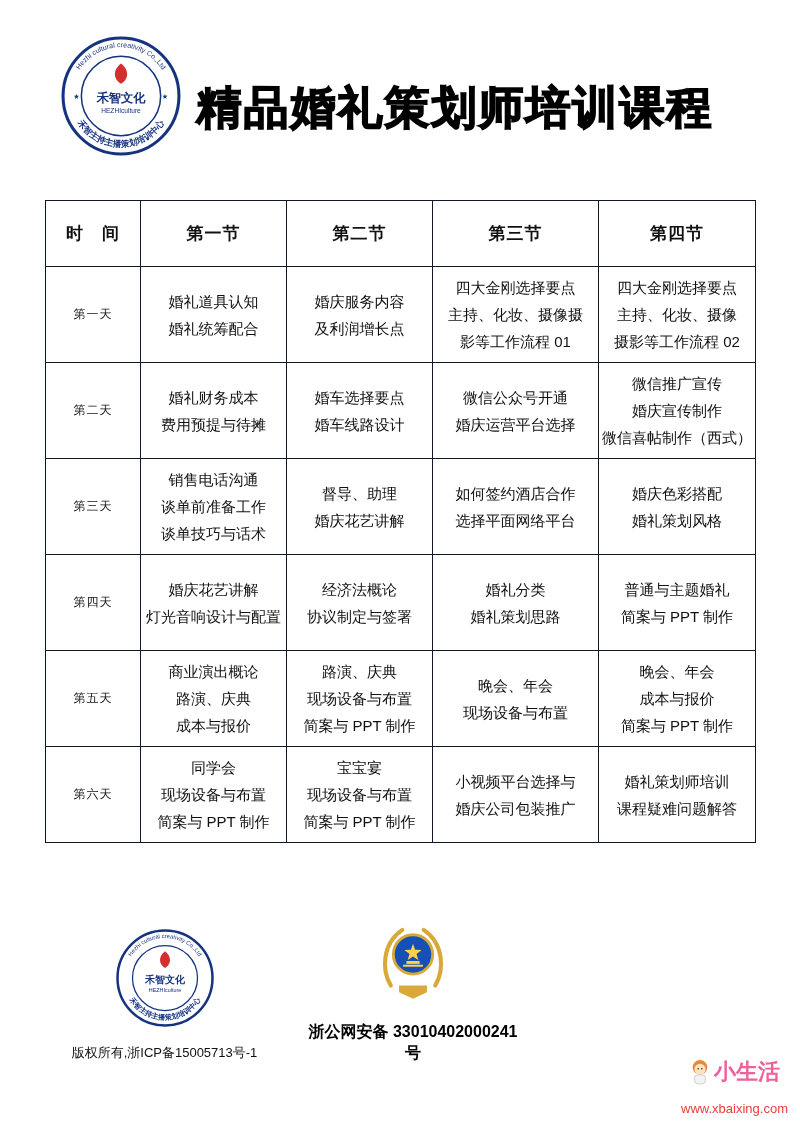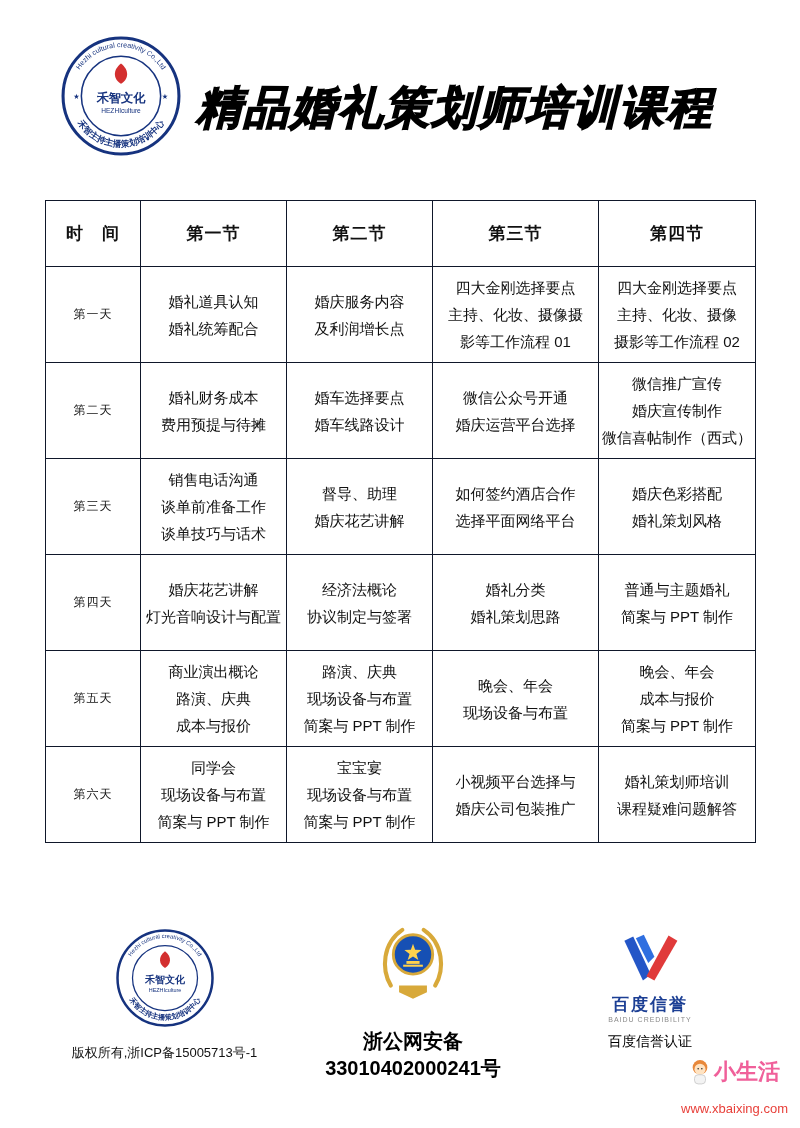--- a/index.html
+++ b/index.html
@@ -4,38 +4,38 @@
 <style>
   * { margin:0; padding:0; box-sizing:border-box; }
   html,body { background:#ffffff; }
   body { font-family:"Liberation Sans", sans-serif; }
   .page { position:relative; width:800px; height:1128px; background:#fff; overflow:hidden; margin:0 auto; }
 
   
   .header-logo { position:absolute; left:60px; top:35px; width:122px; height:122px; }
   .page-title { position:absolute; left:185px; top:78px; width:540px; text-align:center;
                 font-family:"Liberation Serif", serif; font-weight:900; font-size:45px;
-                color:#000; letter-spacing:2px;font-style:italic; -webkit-text-stroke:1.5px #000; }
+                color:#000; letter-spacing:2px; -webkit-text-stroke:1.5px #000; }
 
   
   .course-table { position:absolute; left:45px; top:200px; width:710px;
                   border-collapse:collapse; table-layout:fixed; }
   .course-table th, .course-table td { border:1px solid #0f172a; text-align:center;
                   vertical-align:middle; color:#111; background:#fff; }
   .course-table th { height:66px; font-size:17px; font-weight:bold; letter-spacing:1px; }
   .course-table td { height:96px; font-size:15px; line-height:1.8; white-space:pre-line; }
   .course-table td.day { font-size:12px; letter-spacing:1px; }
 
   
   .footer-block { position:absolute; text-align:center; }
   .f-left   { left:62px;  top:928px; width:205px; }
   .f-center { left:308px; top:920px; width:210px; }
   .f-right  { left:580px; top:932px; width:140px; }
   .f-left .copyright { margin-top:12px; font-size:13px; color:#111; }
-  .f-center .police-text { margin-top:22px; font-size:20px; font-weight:bold; color:#000; }
+  .f-center .police-text { margin-top:16px; font-size:16px; font-weight:bold; color:#000; }
   .baidu-cn { margin-top:4px; font-size:17px; font-weight:bold; color:#1c3f94; letter-spacing:2px; }
   .baidu-en { font-size:7px; color:#8a8a8a; letter-spacing:1px; }
   .baidu-cert { margin-top:10px; font-size:14px; color:#000; }
 
   
   .watermark { position:absolute; right:12px; bottom:12px; }
   .wm-row { display:flex; align-items:center; gap:3px; justify-content:center; }
   .wm-name { font-size:22px; font-weight:bold; color:#f0609a; text-shadow:0 0 2px #fff; }
   .wm-url { font-size:13px; color:#e8403a; text-align:right; margin-top:14px; }
 </style>
@@ -191,30 +191,20 @@
       <path d="M72,80 C84,60 82,28 58,12" fill="none" stroke="#d8a93a" stroke-width="5" stroke-linecap="round"></path>
       <circle cx="45" cy="42" r="24" fill="#1650b4" stroke="#d8a93a" stroke-width="3.5"></circle>
       <polygon points="45,29 47.6,36.4 55.5,36.6 49.2,41.4 51.5,48.9 45,44.4 38.5,48.9 40.8,41.4 34.5,36.6 42.4,36.4" fill="#ffd24d"></polygon>
       <rect x="37" y="50" width="16" height="3.5" fill="#ffd24d"></rect>
       <rect x="33" y="54.5" width="24" height="2.5" fill="#ffd24d"></rect>
       <path d="M28,80 L62,80 L62,88 L45,96 L28,88 Z" fill="#d8a93a"></path>
     </svg>
     <div class="police-text">浙公网安备 33010402000241号</div>
   </div>
 
-  <div class="footer-block f-right">
-    <svg viewBox="0 0 70 60" width="62" height="53">
-      <path d="M6,10 L16,5 L36,48 L27,55 Z" fill="#2456c7"></path>
-      <path d="M19,7 L28,3 L40,28 L33,35 Z" fill="#2f6fe0"></path>
-      <path d="M56,4 L66,10 L40,55 L31,50 Z" fill="#e03a3a"></path>
-    </svg>
-    <div class="baidu-cn">百度信誉</div>
-    <div class="baidu-en">BAIDU CREDIBILITY</div>
-    <div class="baidu-cert">百度信誉认证</div>
-  </div>
 
   <div class="watermark">
     <div class="wm-row">
       <svg viewBox="0 0 24 28" width="22" height="26">
         <circle cx="12" cy="9" r="8" fill="#e8883a"></circle>
         <circle cx="12" cy="11" r="6" fill="#ffe3c2"></circle>
         <circle cx="10" cy="10.5" r="0.9" fill="#333"></circle>
         <circle cx="14" cy="10.5" r="0.9" fill="#333"></circle>
         <rect x="6" y="17" width="12" height="10" rx="4" fill="#f3f3f3" stroke="#cccccc"></rect>
       </svg>

